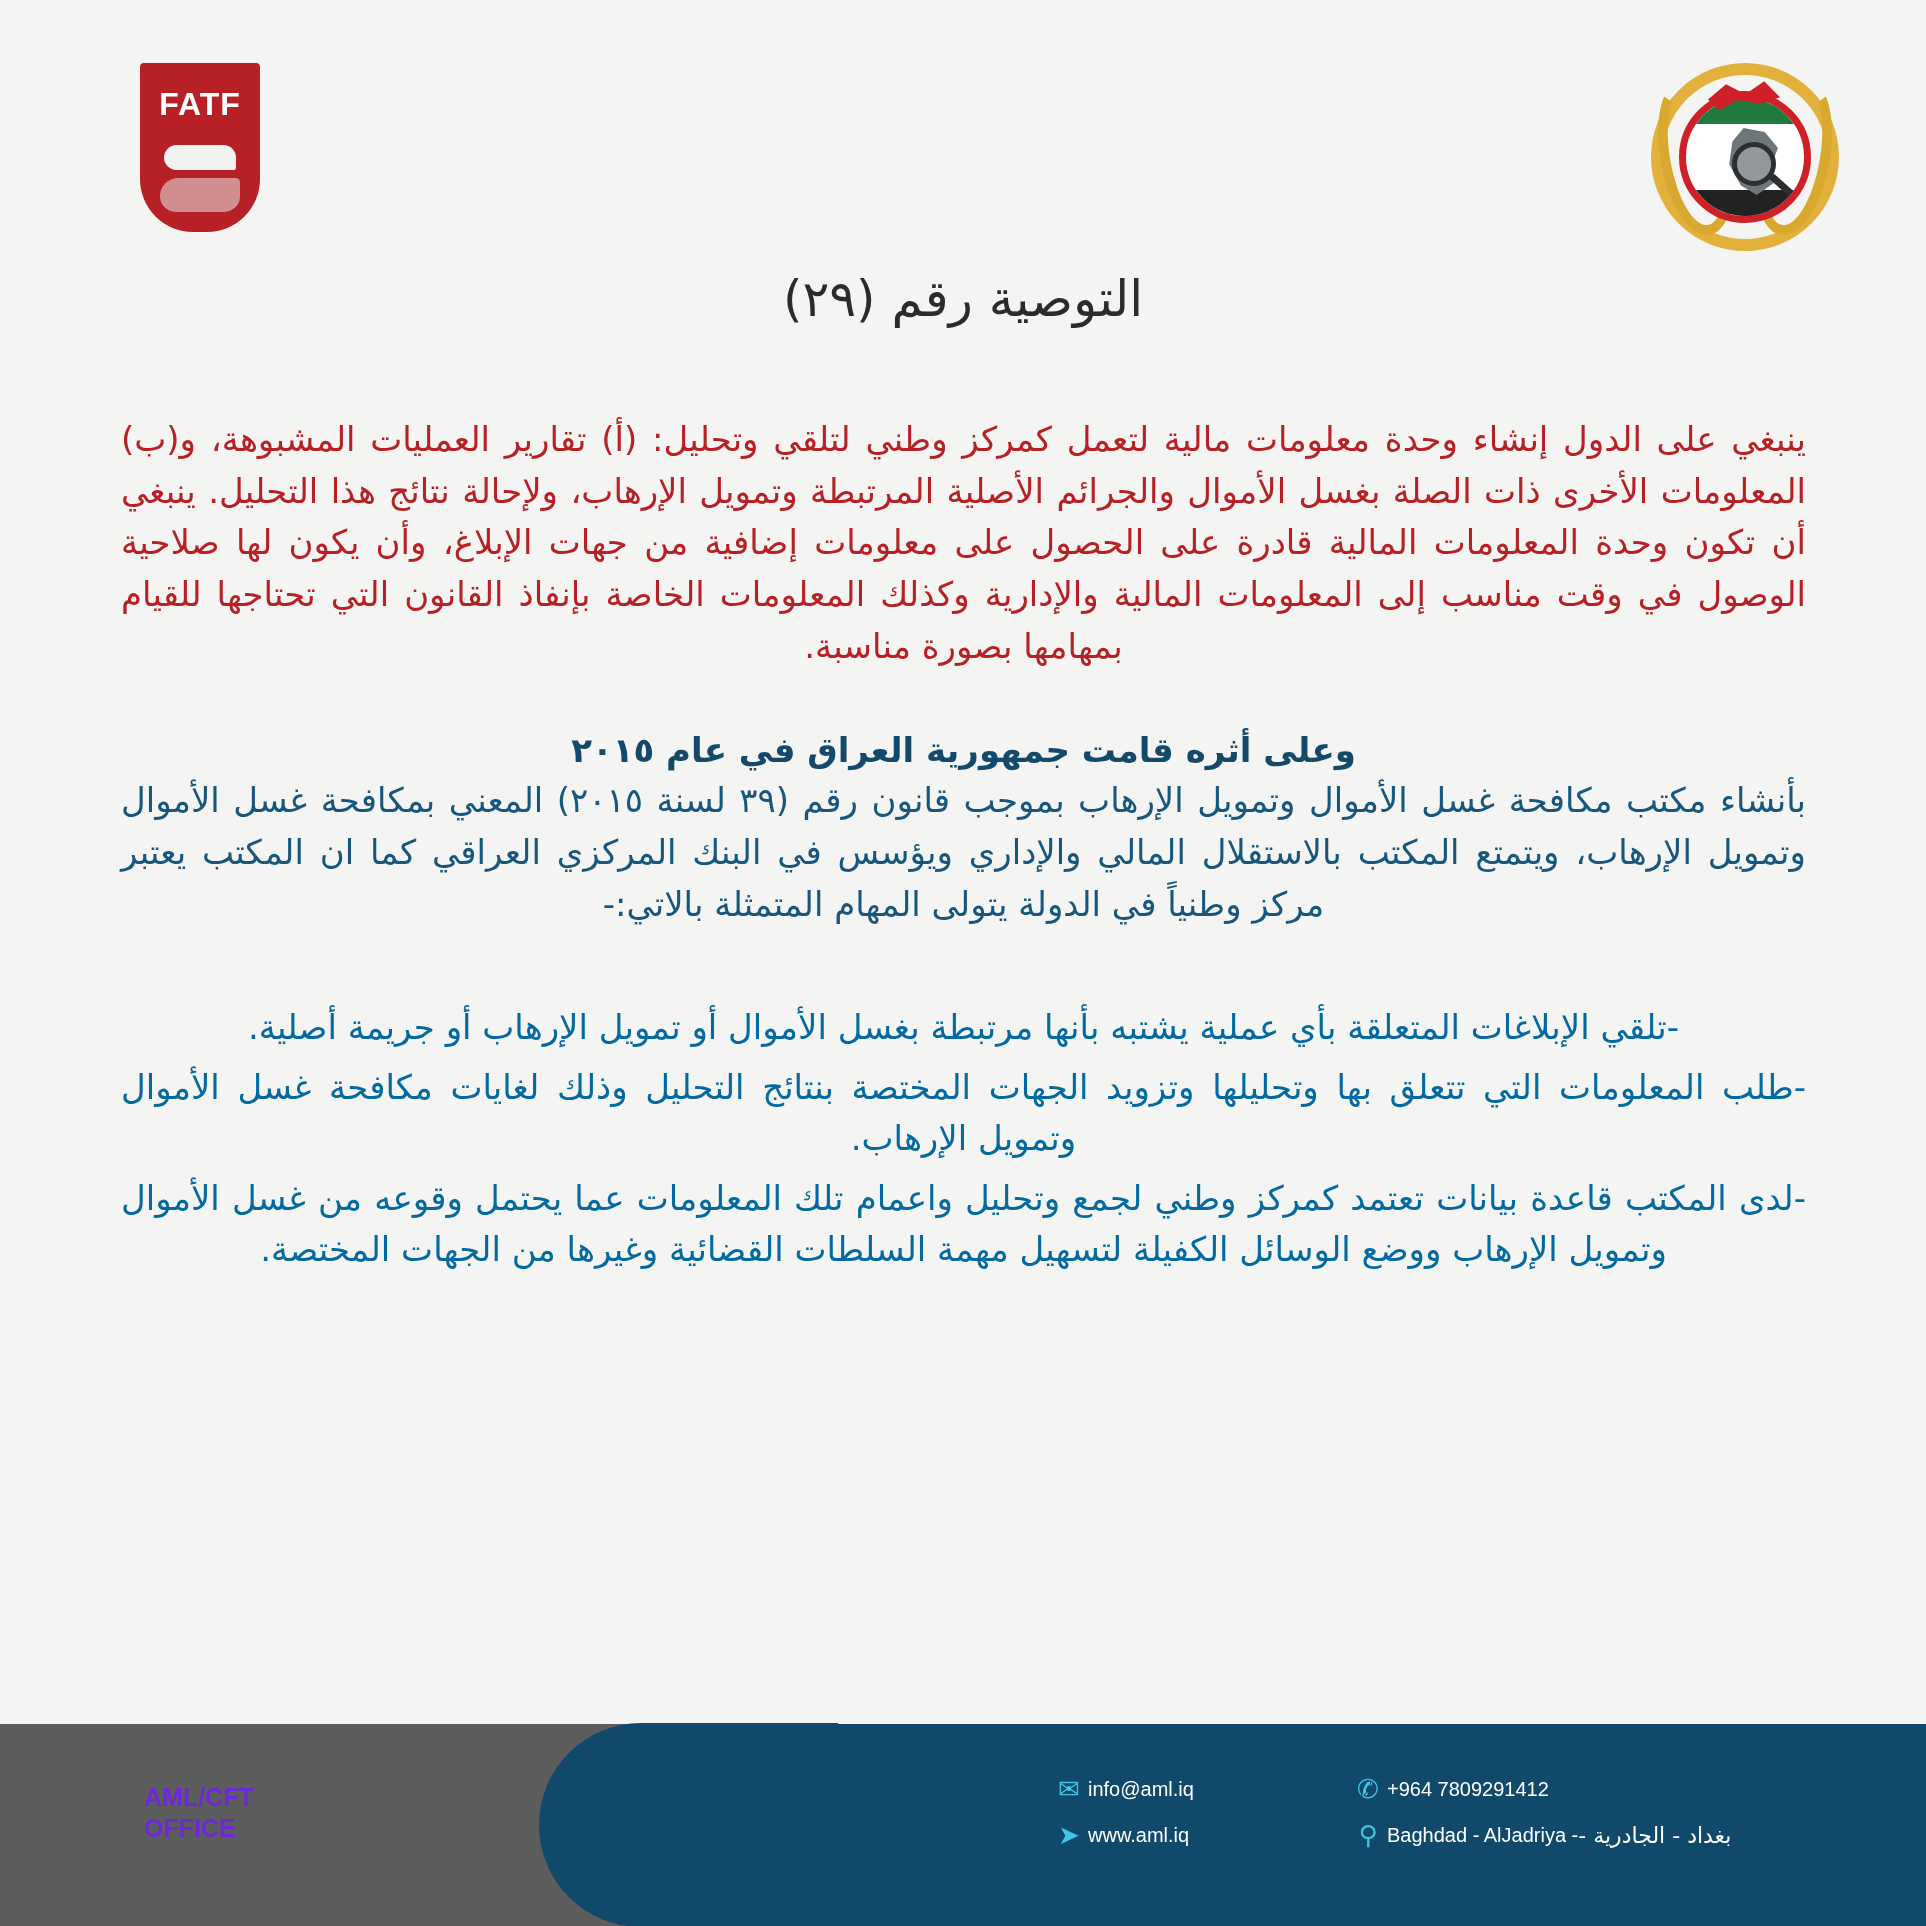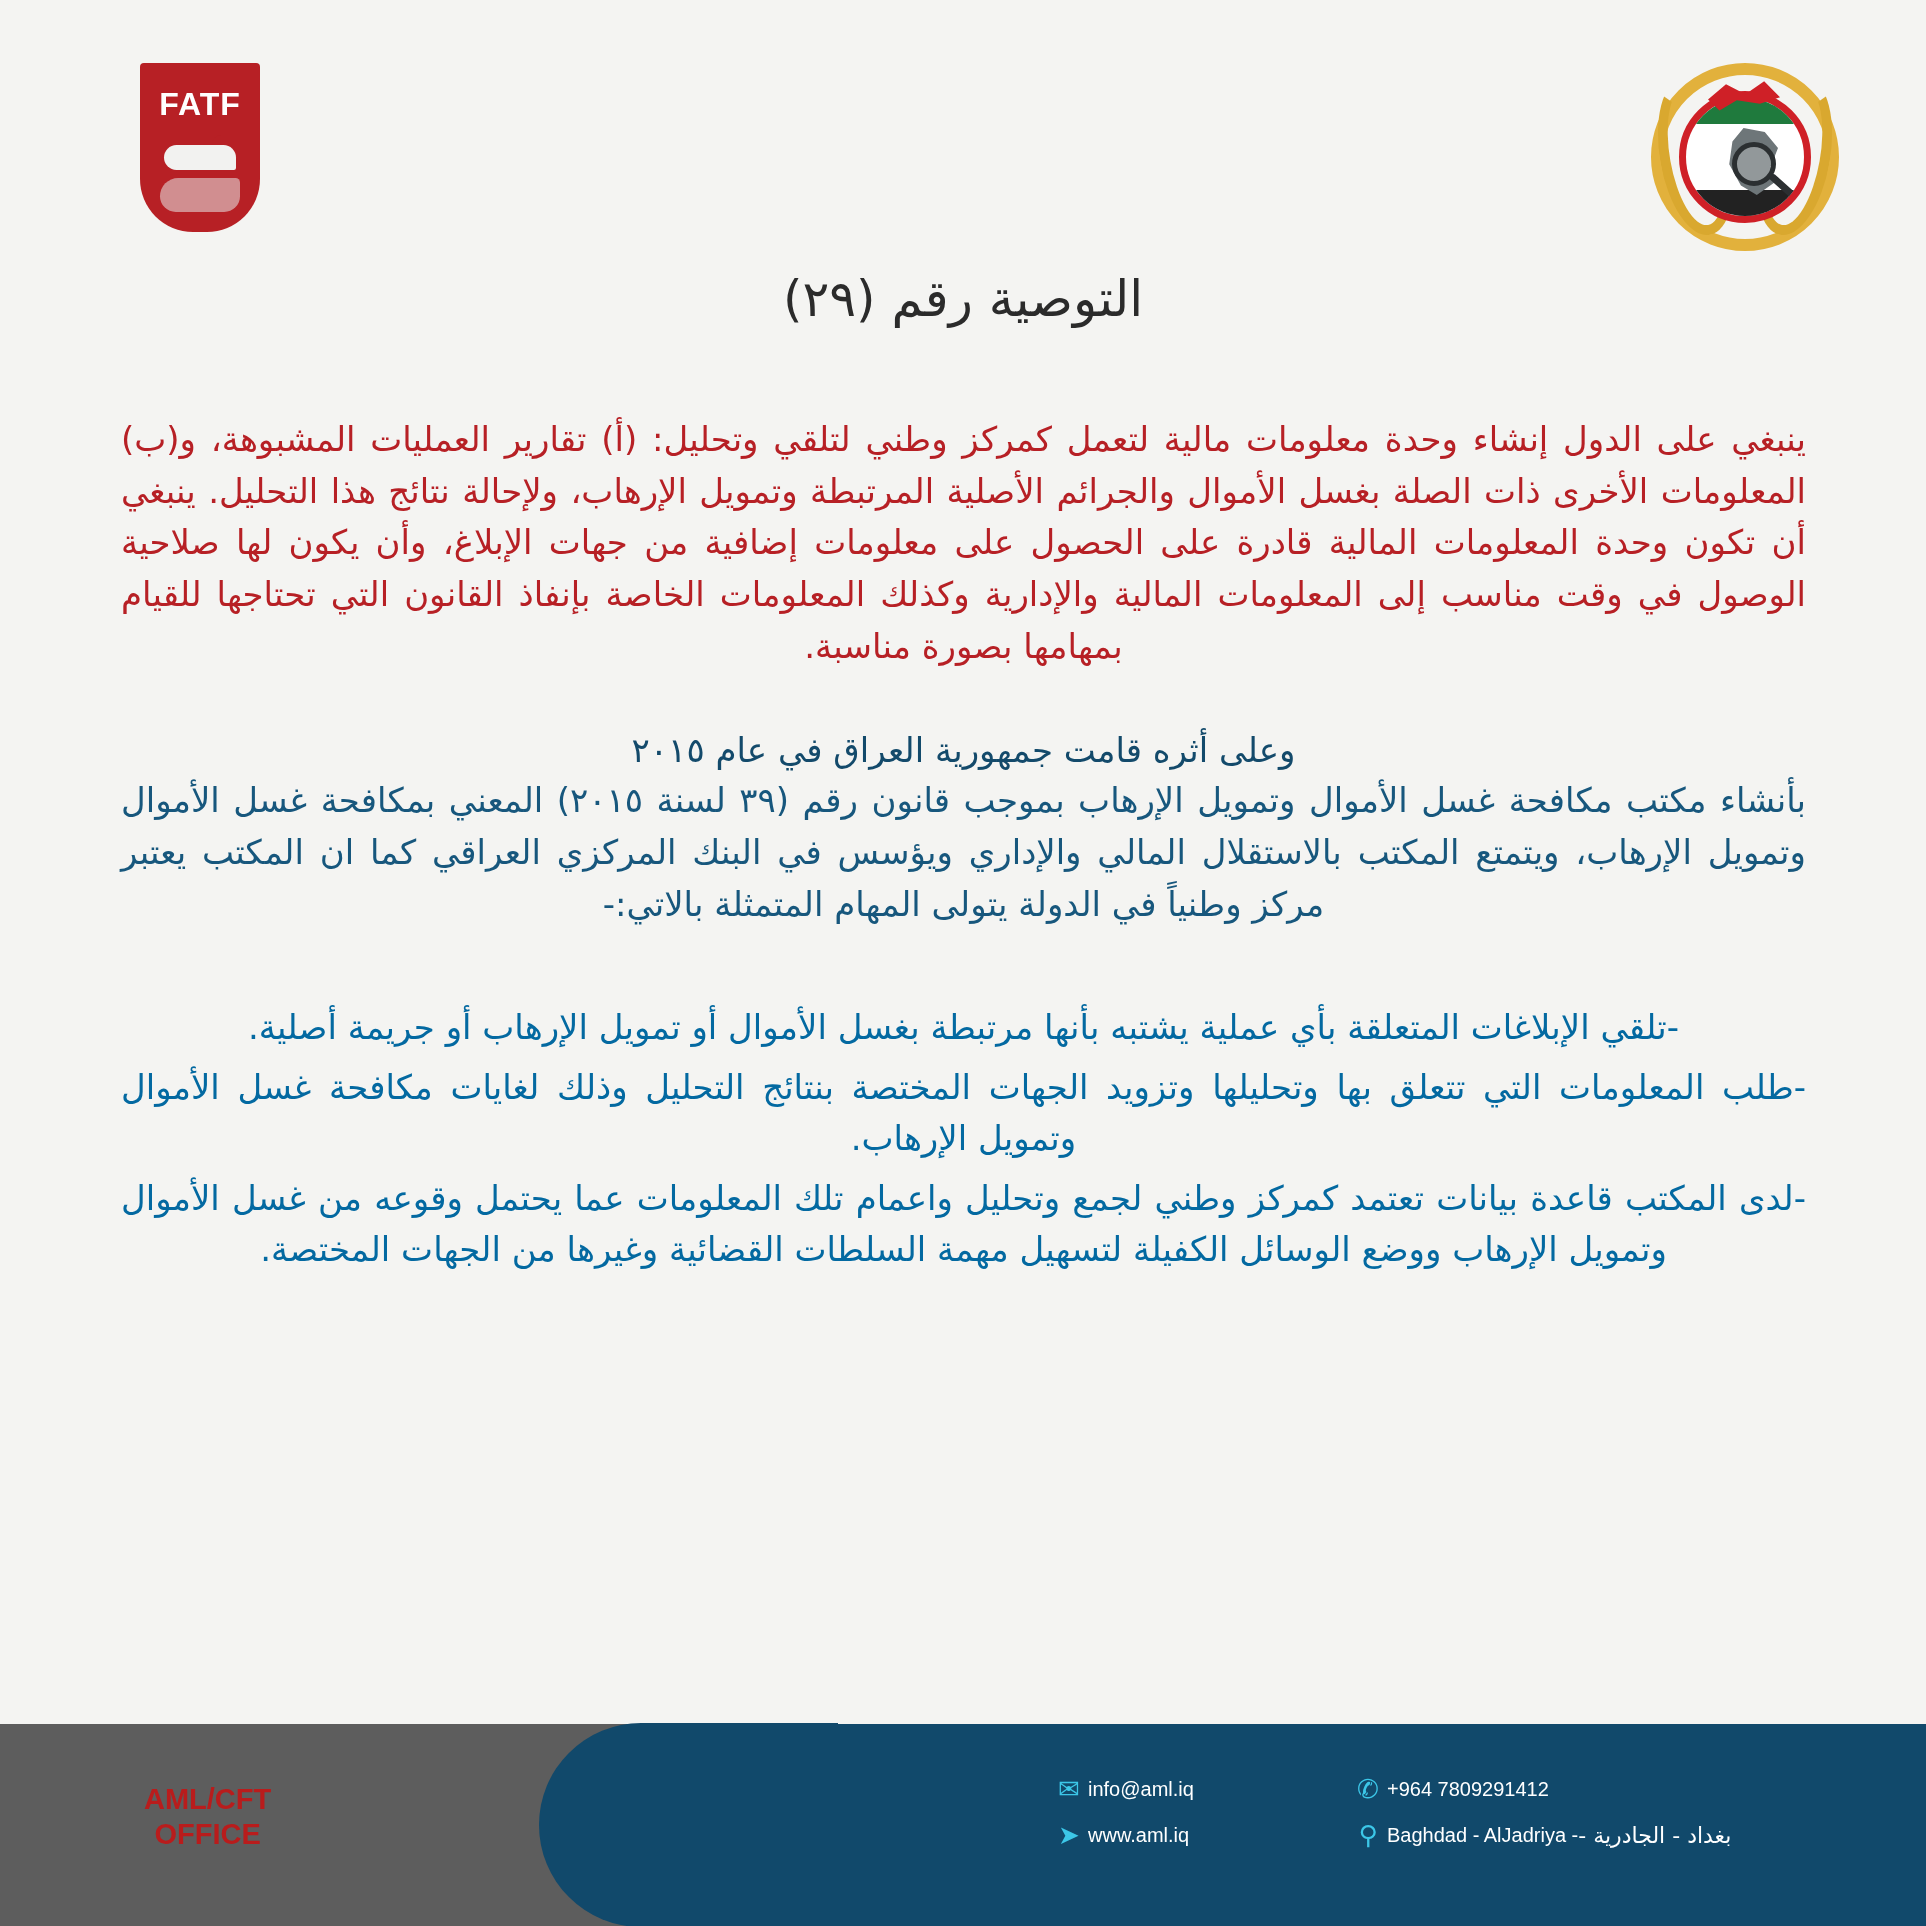--- a/index.html
+++ b/index.html
@@ -188,21 +188,21 @@
   .para {
     color: #b72025;
     font-size: 34px;
     line-height: 1.52;
     text-align: justify;
     text-align-last: center;
   }
   .sect-head {
     color: #134a6b;
     font-size: 34px;
-    font-weight: normal;
+    font-weight: bold;
     text-align: center;
     margin-top: 58px;
   }
   .para-blue {
     color: #17577d;
     font-size: 34px;
     line-height: 1.52;
     text-align: justify;
     text-align-last: center;
     margin-top: 4.8px;
@@ -242,26 +242,26 @@
   .footer-curve {
     position: absolute;
     left: 539px; top: -1px;
     width: 299px; height: 204px;
     background: #11496b;
     border-radius: 144px 0 0 144px;
   }
   .office-label {
     position: absolute;
     left: 144px; top: 58px;
-    color: #b91c1c;
-    font-size: 29px;
+    color: #6d28d9;
+    font-size: 25px;
     font-weight: bold;
     line-height: 1.22;
     direction: ltr;
-    text-align: center;
+    text-align: left;
     font-family: "Liberation Sans", sans-serif;
     z-index: 4;
   }
   .contacts {
     position: absolute;
     left: 1050px; top: 52px;
     width: 819px;
     z-index: 4;
     direction: ltr;
   }

